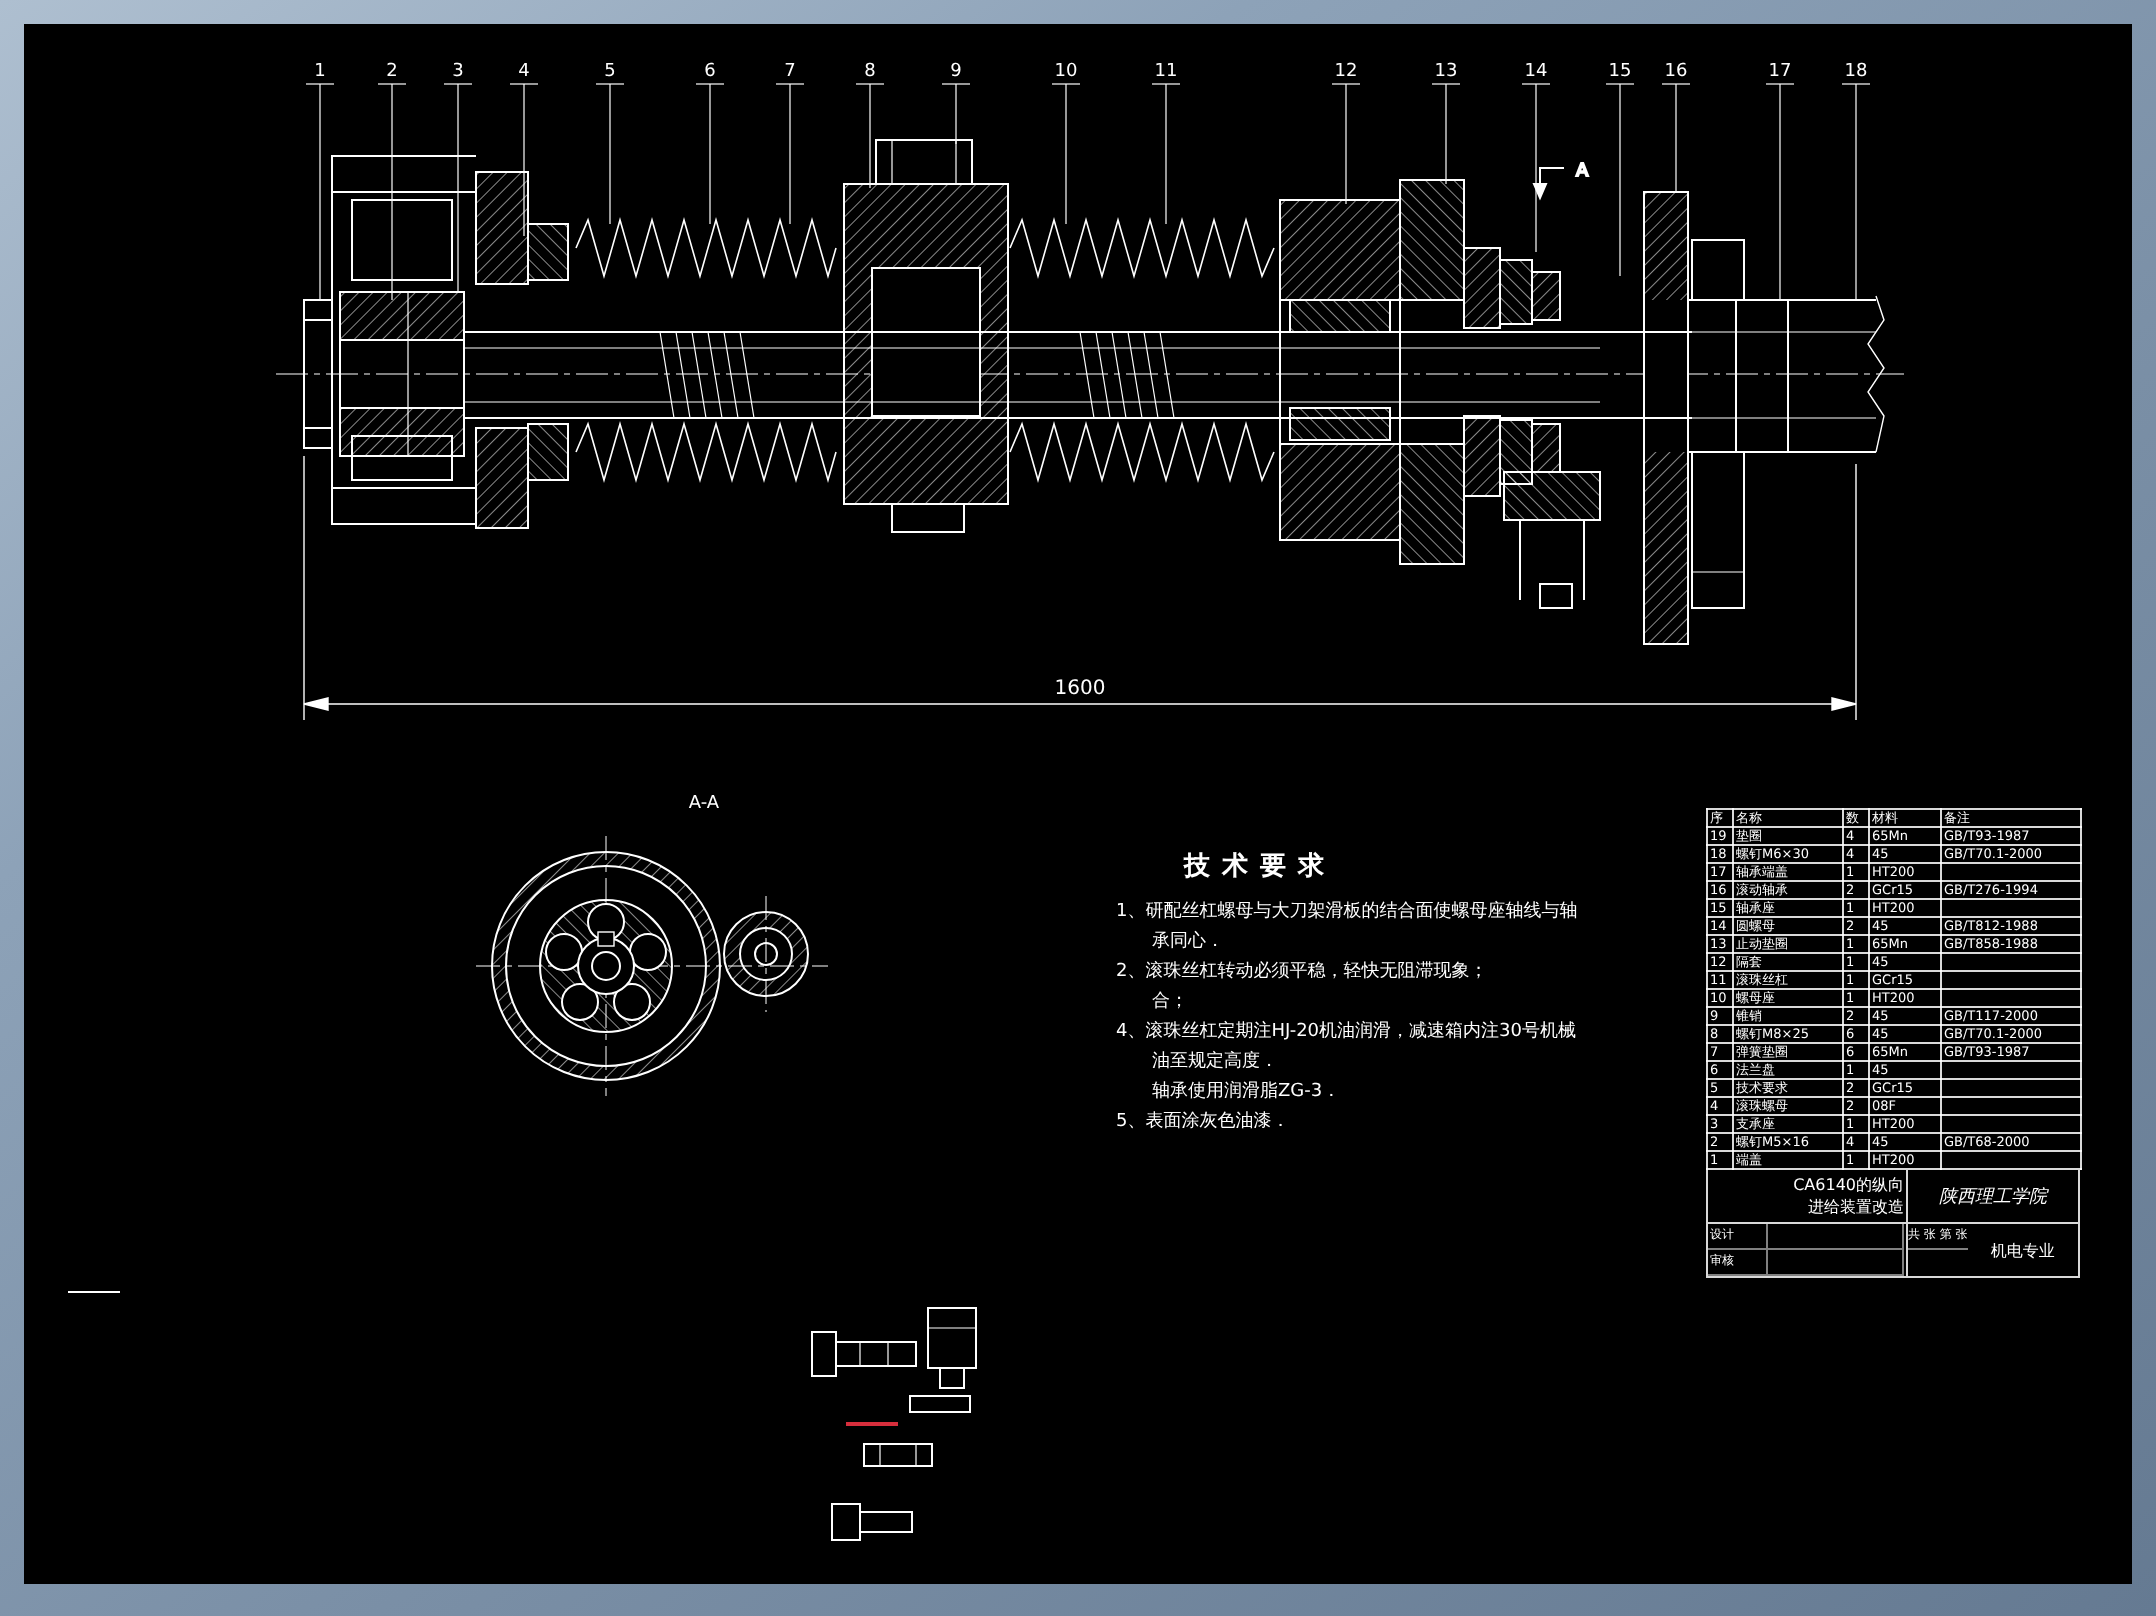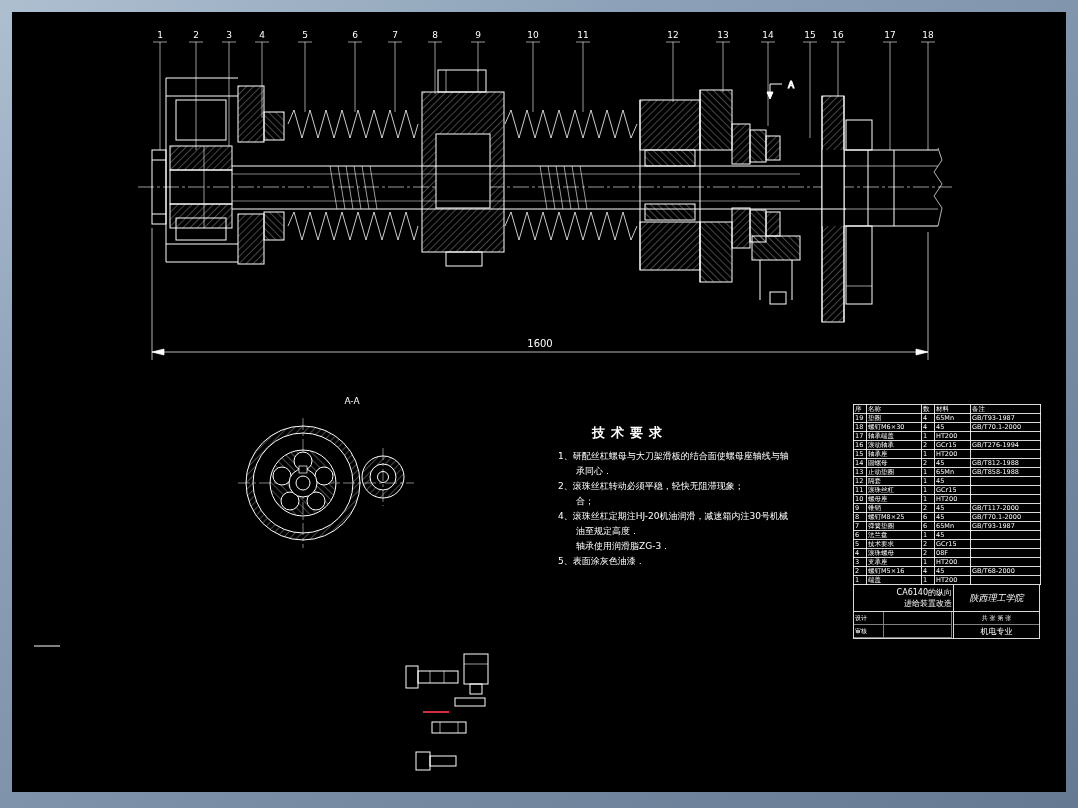--- a/index.html
+++ b/index.html
@@ -21,21 +21,21 @@
   table.parts-table{width:187px;border-collapse:collapse;table-layout:fixed;color:#fff;}
   table.parts-table td,table.parts-table th{
     border:1px solid rgba(255,255,255,.85);font-size:6.5px;line-height:8px;height:8px;
     padding:0 1px;overflow:hidden;white-space:nowrap;font-weight:normal;text-align:left;
   }
   .tb{border:1px solid rgba(255,255,255,.85);border-top:none;display:grid;grid-template-columns:100px 85px;}
   .tb-product{border-right:1px solid rgba(255,255,255,.85);padding:2px 1px;font-size:8px;line-height:11px;text-align:right;}
   .tb-org{font-size:9px;display:flex;align-items:center;justify-content:center;font-style:italic;}
   .tb-left{border-right:1px solid rgba(255,255,255,.85);border-top:1px solid rgba(255,255,255,.85);display:grid;grid-template-columns:30px 68px;font-size:6px;}
   .tb-left>div{border-bottom:1px solid rgba(255,255,255,.5);border-right:1px solid rgba(255,255,255,.5);height:12px;line-height:12px;padding-left:1px;}
-  .tb-right{border-top:1px solid rgba(255,255,255,.85);display:flex;flex-direction:column;}
+  .tb-right{border-top:1px solid rgba(255,255,255,.85);display:flex;flex-direction:row;}
   .tb-sheet{font-size:6px;height:12px;line-height:12px;text-align:center;border-bottom:1px solid rgba(255,255,255,.5);}
   .tb-dept{font-size:8px;flex:1;display:flex;align-items:center;justify-content:center;}
 </style>
 </head>
 <body>
 
 <div class="screen">
   <div class="canvas"></div>
 
   <svg class="draw" viewBox="0 0 1078 808">

